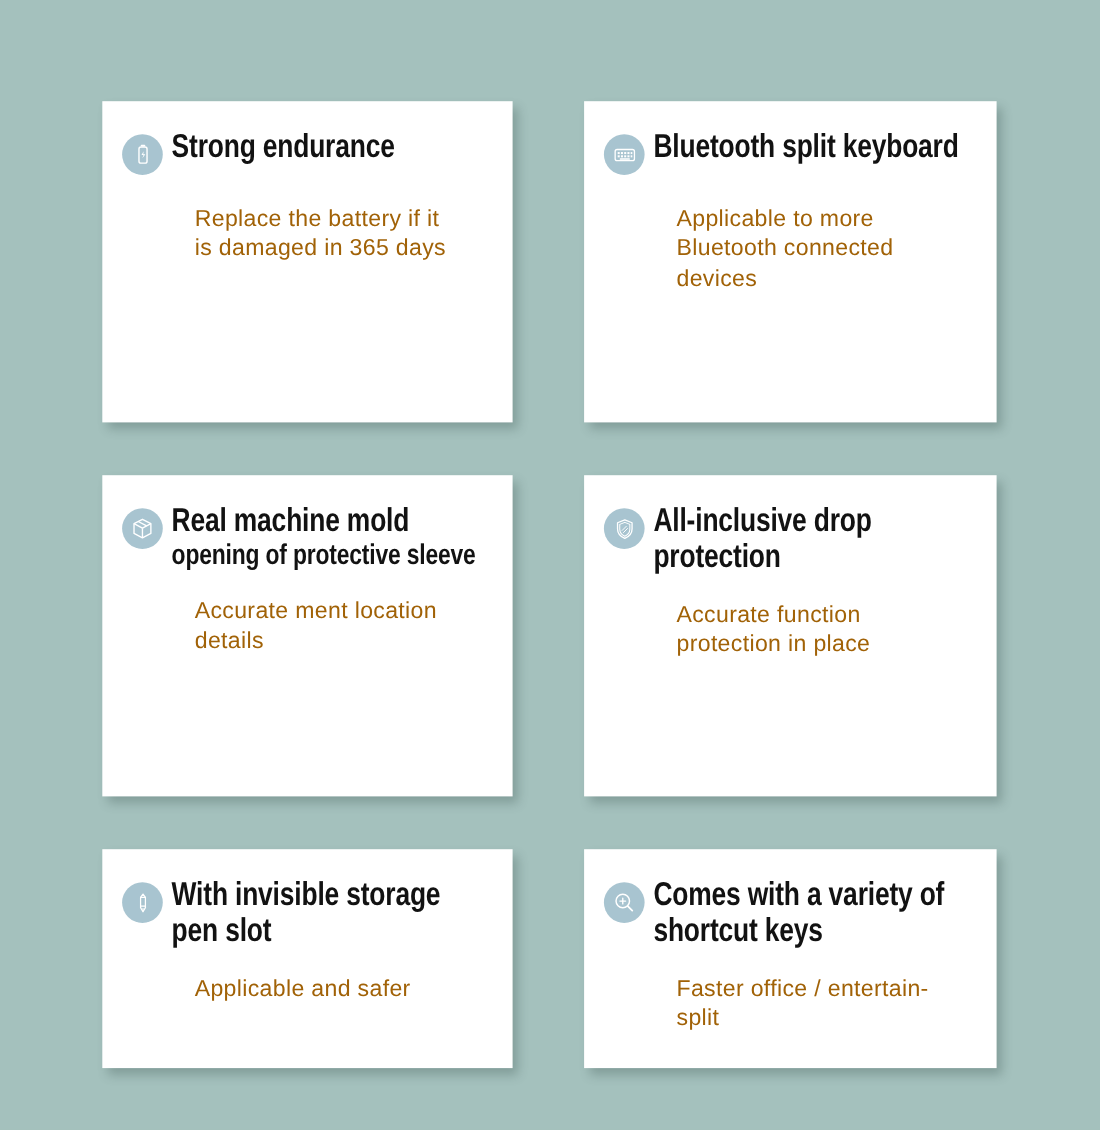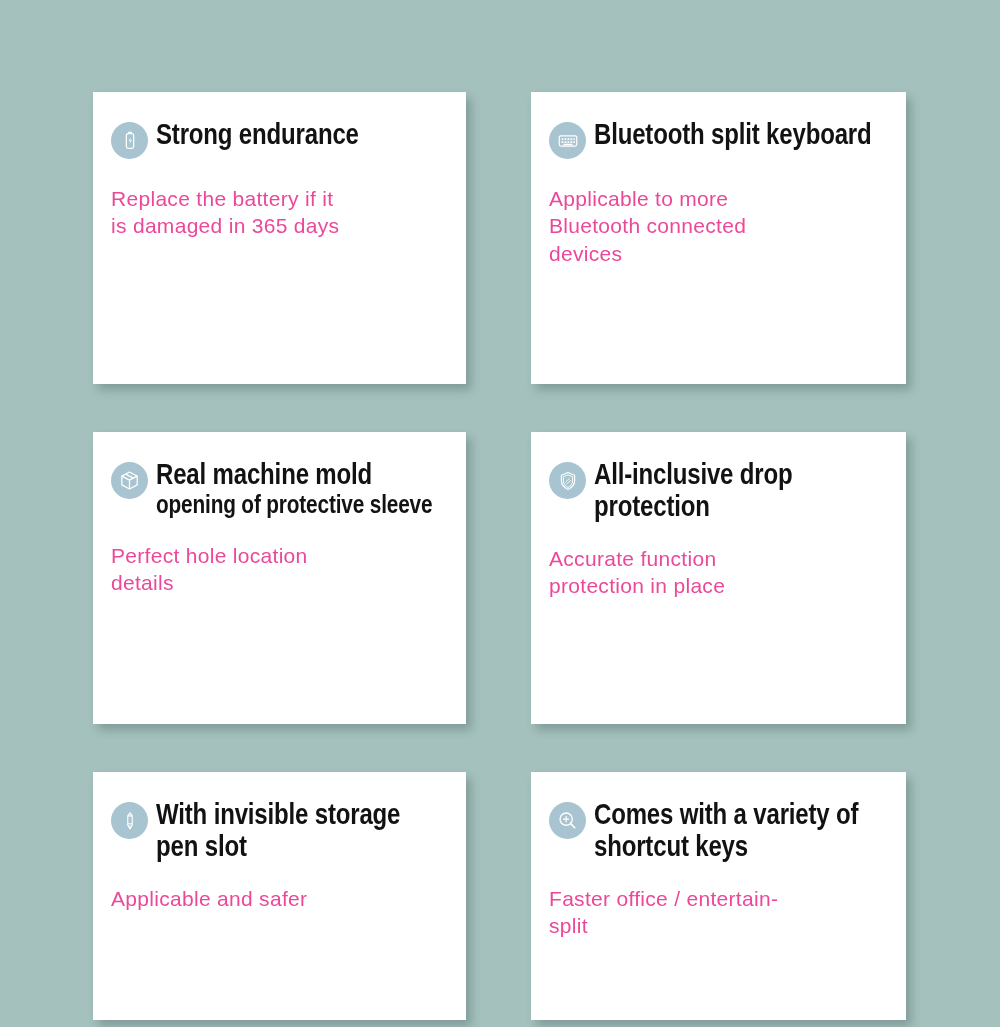--- a/index.html
+++ b/index.html
@@ -29,21 +29,21 @@
   }
 
   .feature-card {
     background: #ffffff;
     height: 292px;
     box-sizing: border-box;
     padding: 26px 18px 18px 18px;
     position: relative;
     box-shadow: 5px 6px 9px rgba(60, 85, 82, 0.33);
   }
-  .feature-card.row3 { height: 248px; }
+  .feature-card.row3 { height: 199px; }
 
   
   .card-head {
     display: flex;
     align-items: flex-start;
     gap: 8px;
   }
 
   .icon-circle {
     flex: 0 0 auto;
@@ -71,21 +71,22 @@
   .title-line {
     display: block;
     white-space: nowrap;
   }
   .title-line.big   { font-size: 30px; line-height: 1.08; }
   .title-line.small { font-size: 26px; line-height: 1.12; }
 
   
   .card-body {
     margin-top: 26px;
-    color: #ec4899;
+    margin-left: 66px;
+    color: #a16207;
     font-size: 21px;
     line-height: 1.30;
     font-weight: 300;
     letter-spacing: 0.3px;
     white-space: pre-line;
   }
   .card-body.tight { margin-top: 22px; }
 </style>
 </head>
 <body>
@@ -144,21 +145,21 @@
           <path d="M4 7.4l8 4.2 8-4.2"></path>
           <path d="M12 11.6v9.2"></path>
           <path d="M8 5.3l8 4.2"></path>
         </svg>
       </span>
       <span class="card-title">
         <span class="title-line big">Real machine mold</span>
         <span class="title-line small">opening of protective sleeve</span>
       </span>
     </div>
-    <div class="card-body tight">Perfect hole location
+    <div class="card-body tight">Accurate ment location
 details</div>
   </div>
 
   <div class="feature-card row2">
     <div class="card-head">
       <span class="icon-circle">
         <svg width="22" height="22" viewBox="0 0 24 24" fill="none" stroke="#ffffff" stroke-width="1.3" stroke-linejoin="round">
           <path d="M12 2.8l7.2 2.9v6.1c0 4.3-3.1 7.6-7.2 9.4-4.1-1.8-7.2-5.1-7.2-9.4V5.7z"></path>
           <path d="M12 5.3l5 2v4.8c0 3.1-2.2 5.6-5 7-2.8-1.4-5-3.9-5-7V7.3z" stroke-width="1.0"></path>
           <path d="M9.1 13.6l4.6-4.6M10.4 15.7l4.6-4.6" stroke-width="0.95"></path>

